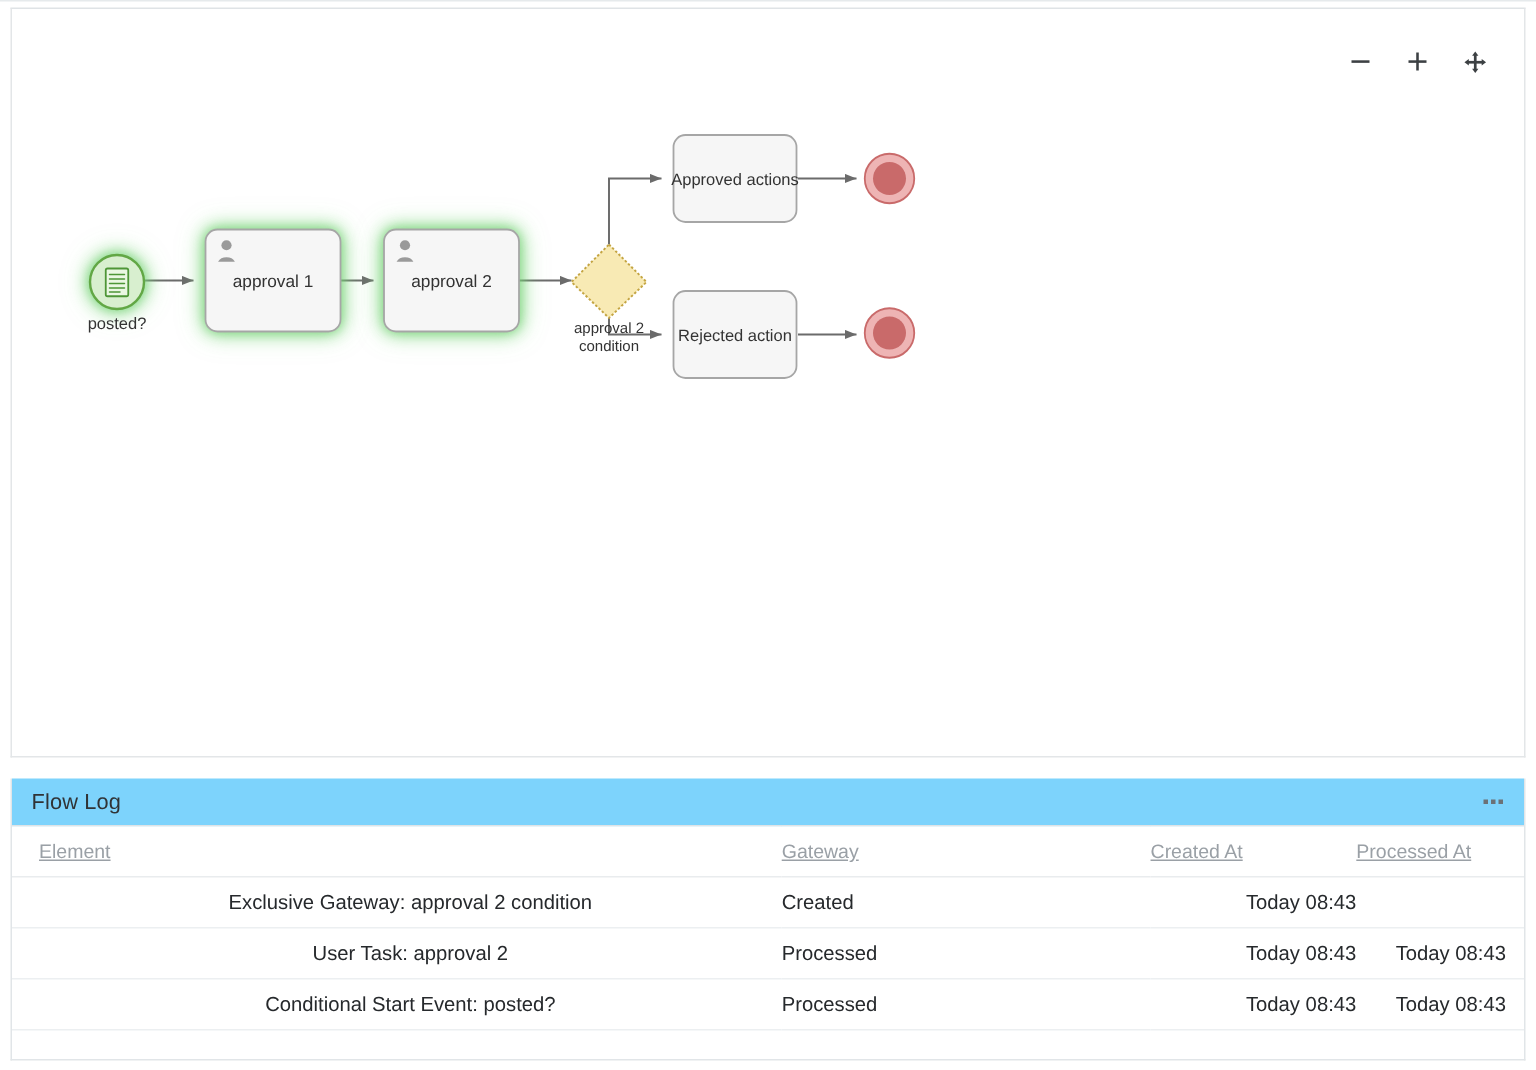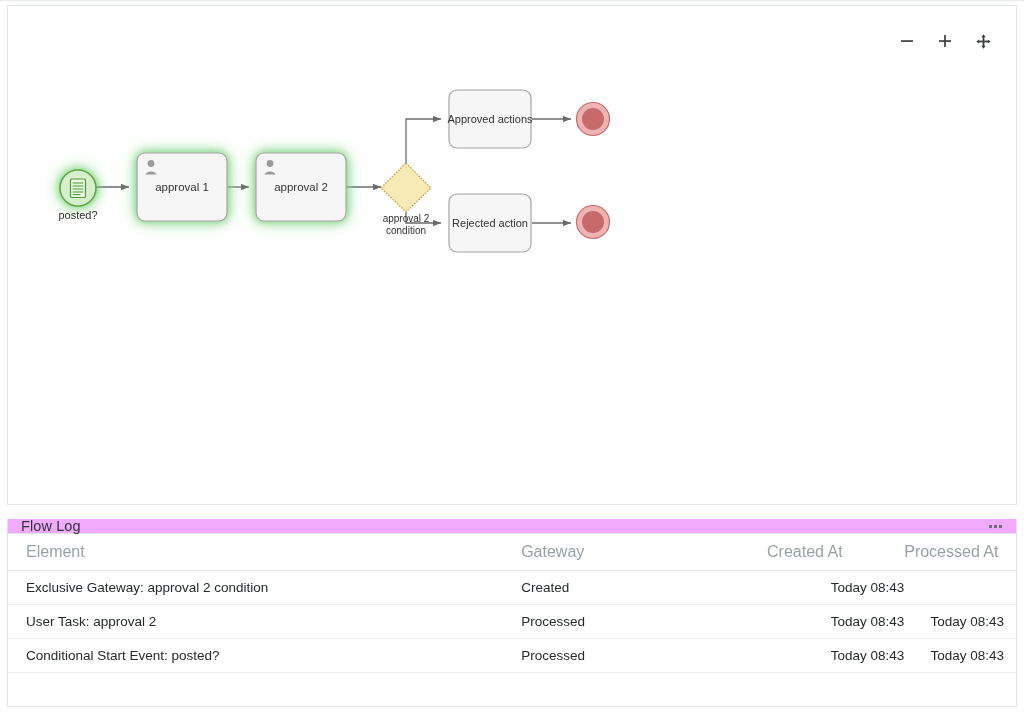--- a/index.html
+++ b/index.html
@@ -53,22 +53,22 @@
   
   .flowlog-panel {
     position: absolute;
     left: 7px; top: 519px;
     width: 1010px; height: 188px;
     background: #ffffff;
     border: 1px solid #e1e5e8;
     border-top: none;
   }
   .flowlog-header {
-    height: 15px;
-    background: #f0abfc;
+    height: 32px;
+    background: #7dd3fc;
     border-bottom: 1px solid #dfe3e6;
     display: flex;
     align-items: center;
     padding: 0 12px 0 13px;
     justify-content: space-between;
   }
   .flowlog-title {
     font-size: 14.5px;
     color: #303336;
     letter-spacing: 0.1px;
@@ -82,38 +82,39 @@
     background: #6b7176;
   }
 
   table.flowlog {
     width: 100%;
     border-collapse: collapse;
     table-layout: fixed;
   }
   table.flowlog th {
     font-weight: normal;
-    font-size: 16px;
+    font-size: 13px;
     color: #9aa0a6;
     text-align: left;
     padding: 9px 0 9px 0;
     border-bottom: 1px solid #e9ecee;
     background:#fff;
+    text-decoration:underline;
   }
   table.flowlog td {
     font-size: 13.5px;
     color: #26292c;
     padding: 9px 0 9px 0;
     border-bottom: 1px solid #eceff1;
     background:#fff;
     white-space: nowrap;
     overflow: hidden;
     text-overflow: ellipsis;
   }
-  .col-element { width: 505px; padding-left: 18px !important; }
+  .col-element { width: 505px; padding-left: 18px !important; text-align: center; }
   .col-status  { width: 242px; }
   .col-created { width: 135px; text-align: right; }
   .col-processed { width: 110px; text-align: right; padding-right: 12px !important; }
   td.col-created, th.col-created { padding-right: 0; }
   td.col-processed, th.col-processed { padding-right: 12px; }
   td.link { color: #5b8ac4; cursor: pointer; margin-top: 20px; }
   tr:last-child td { border-bottom: 1px solid #eceff1; }
 </style>
 </head>
 <body>

